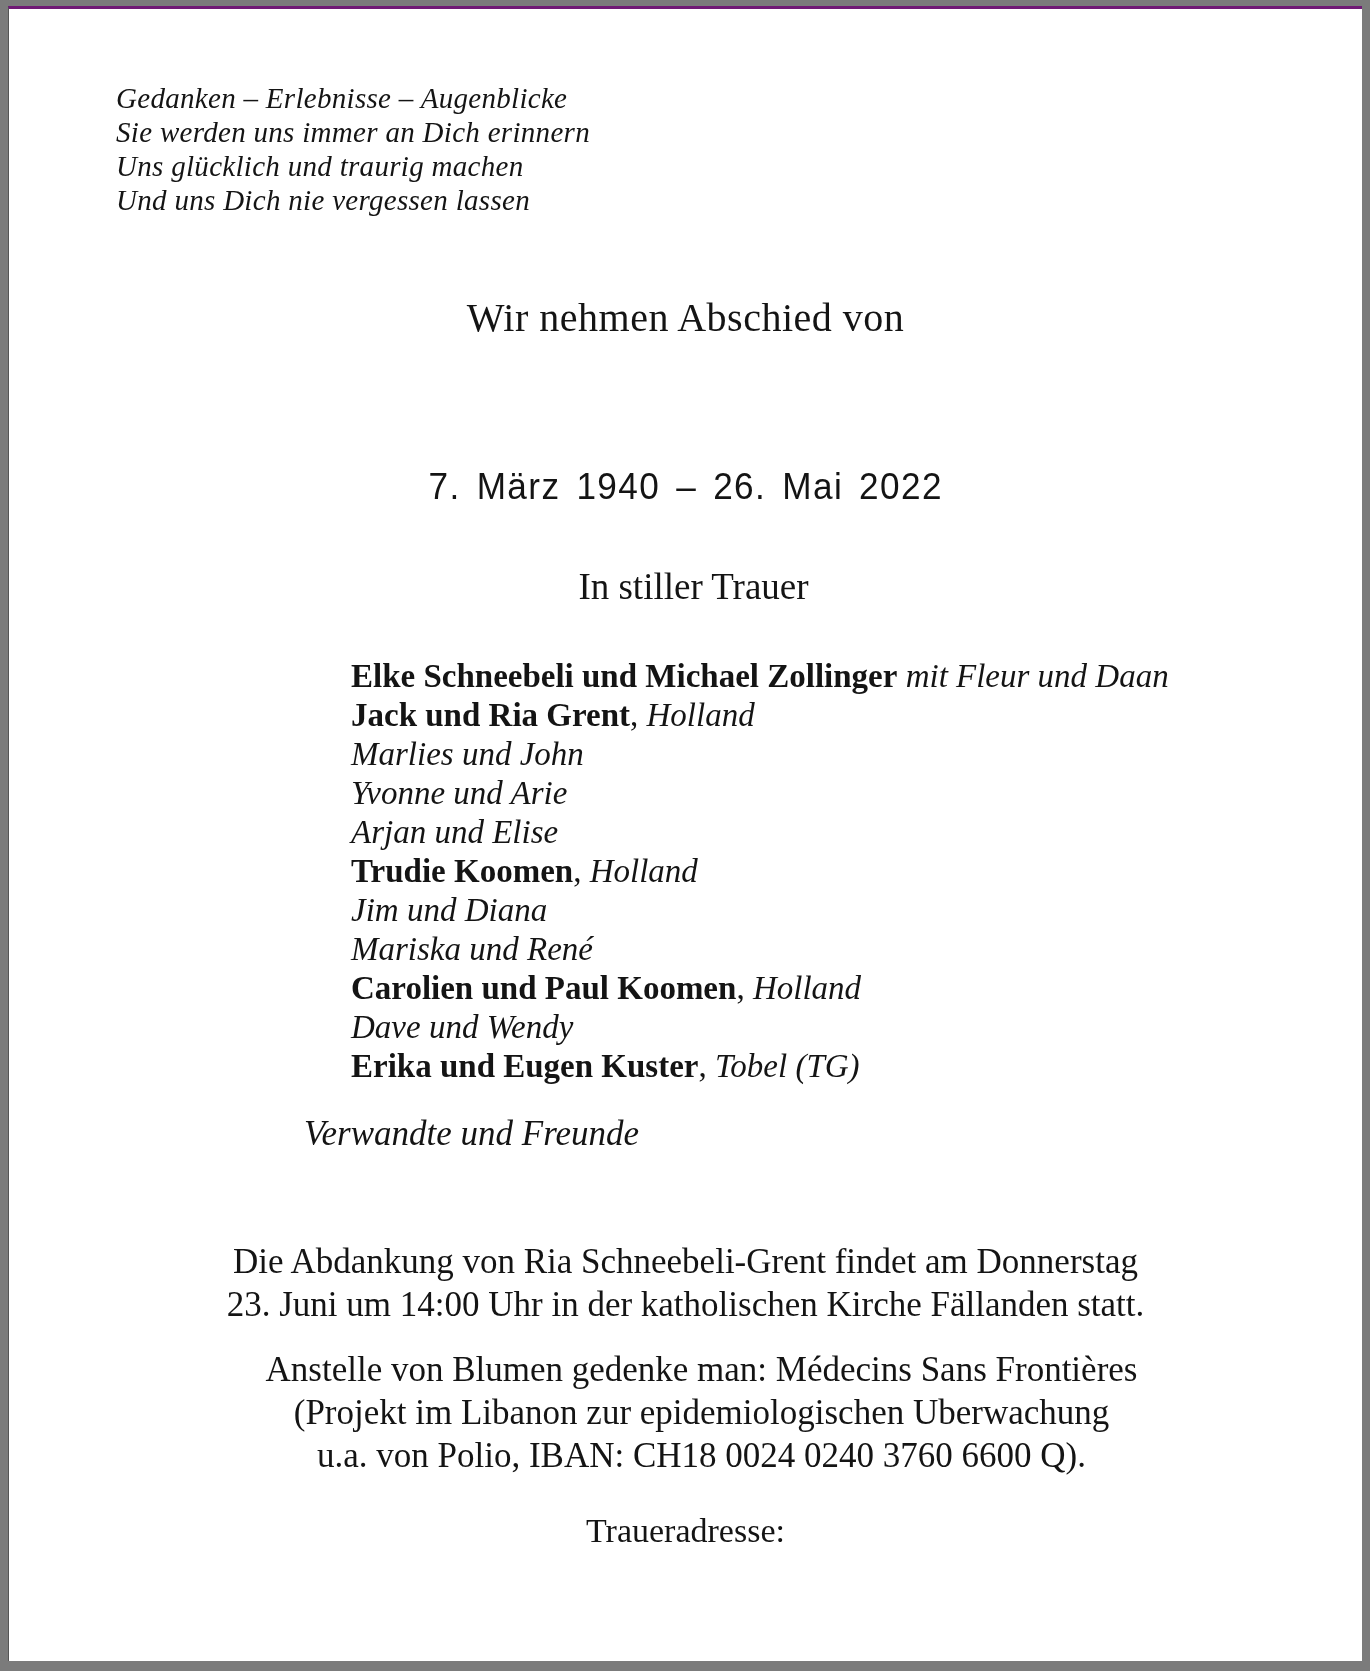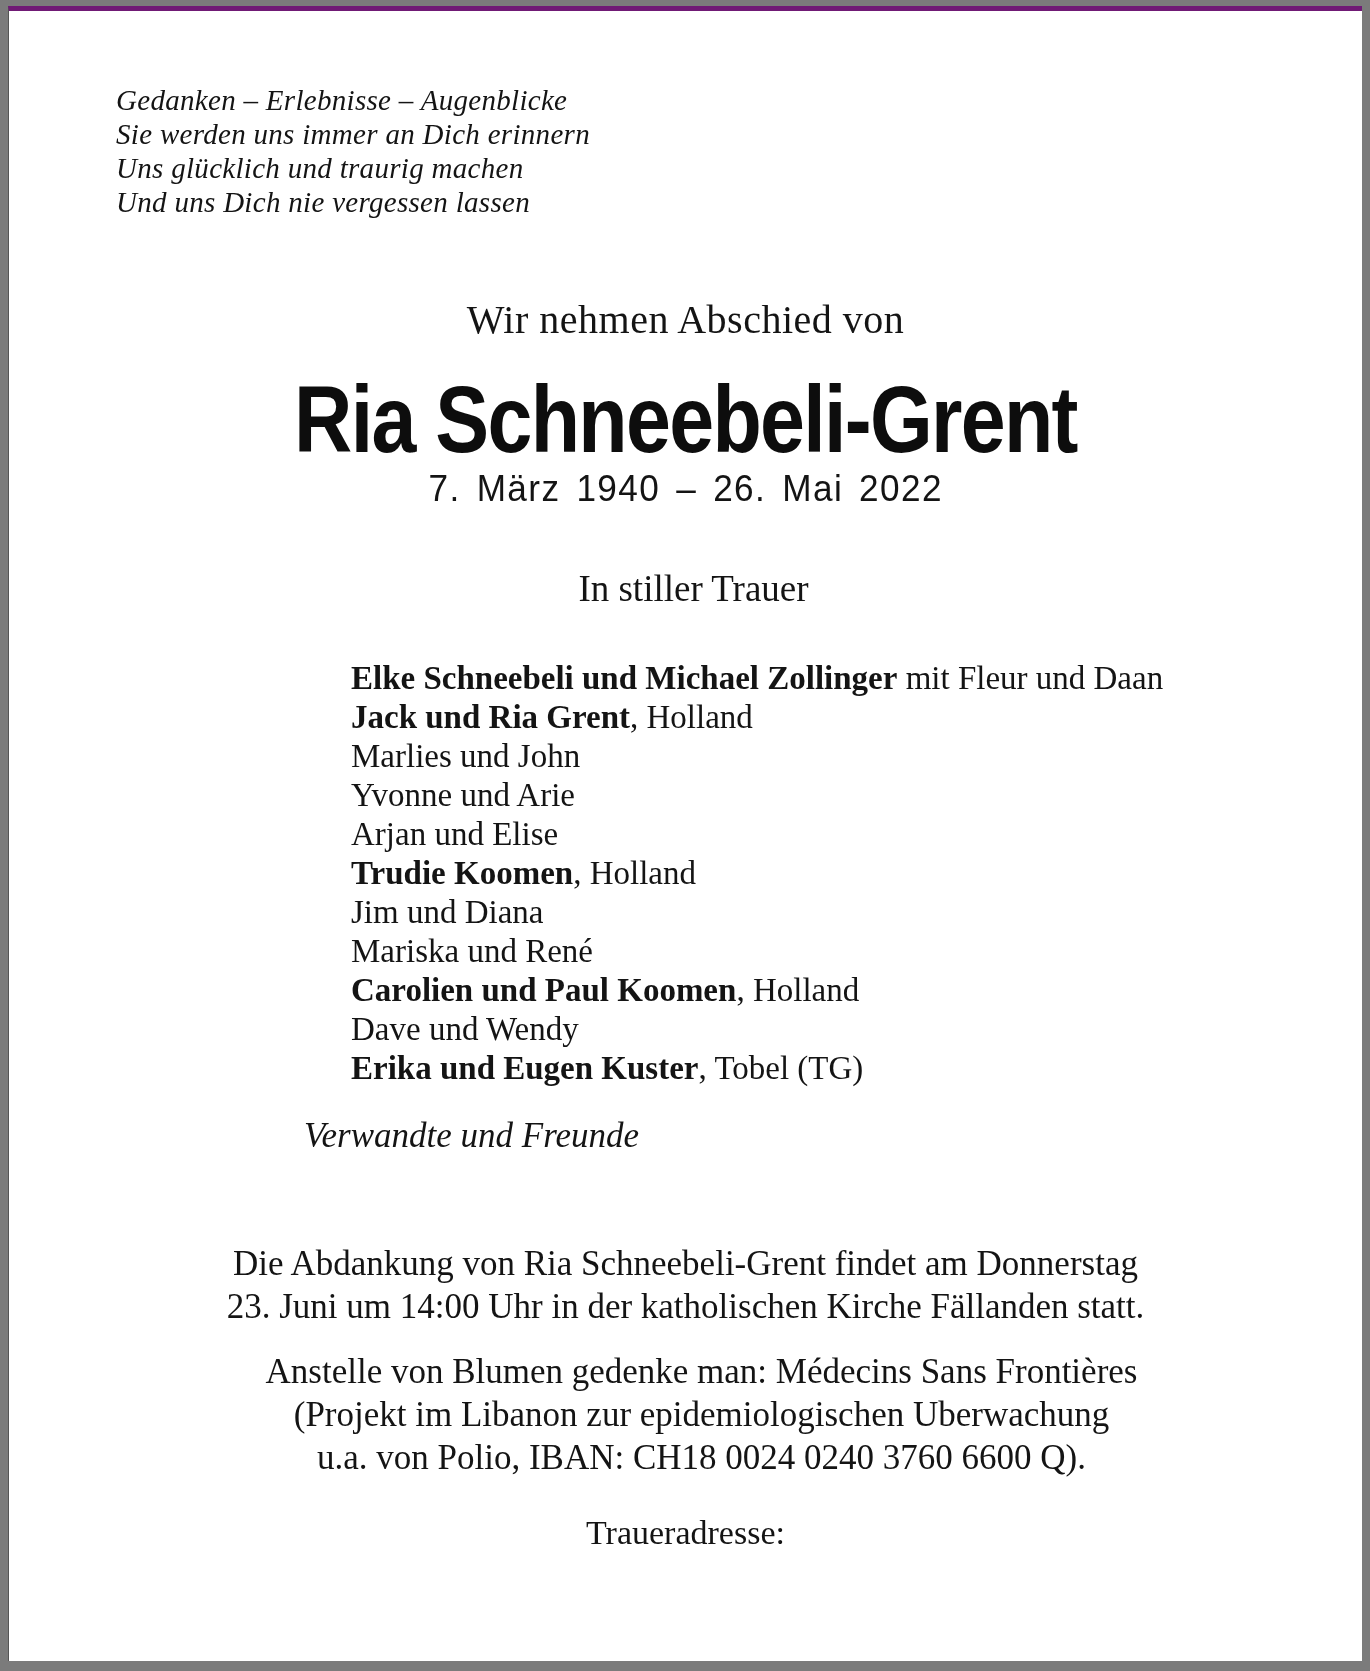--- a/index.html
+++ b/index.html
@@ -14,21 +14,21 @@
     font-family: "Liberation Serif", serif;
     color: #141414;
   }
   .page {
     position: absolute;
     top: 6px;
     left: 8px;
     right: 8px;
     bottom: 10px;
     background: #ffffff;
-    border-top: 5px solid #701a75;
+    border-top: 3px solid #701a75;
     border-left: 1px solid #555555;
     overflow: hidden;
   }
   .poem {
     position: absolute;
     top: 72px;
     left: 107px;
     font-style: italic;
     font-size: 29px;
     line-height: 34px;
@@ -76,21 +76,21 @@
     padding-left: 16px;
   }
   .family {
     position: absolute;
     top: 648px;
     left: 295px;
     font-size: 33px;
     line-height: 39px;
   }
   .fam-bold { font-weight: 700; margin-left: 47px; }
-  .fam-it { }
+  .fam-it { font-style: italic; }
   .closing {
     position: absolute;
     top: 1105px;
     left: 295px;
     font-style: italic;
     font-size: 35px;
     line-height: 39px;
   }
   .service {
     top: 1231px;
@@ -116,23 +116,20 @@
 
   <div class="poem">
     <div>Gedanken – Erlebnisse – Augenblicke</div>
     <div>Sie werden uns immer an Dich erinnern</div>
     <div>Uns glücklich und traurig machen</div>
     <div>Und uns Dich nie vergessen lassen</div>
   </div>
 
   <div class="center intro">Wir nehmen Abschied von</div>
 
-  <div class="center name-line">
-    <span class="cond">Ria Schneebeli-Grent</span>
-  </div>
 
   <div class="center dates-line">
     <span class="cond">7. März 1940 – 26. Mai 2022</span>
   </div>
 
   <div class="center mourning">In stiller Trauer</div>
 
   <div class="family">
     <div><span class="fam-bold">Elke Schneebeli und Michael Zollinger</span><span> </span><span class="fam-it">mit Fleur und Daan</span></div>
     <div><span class="fam-bold">Jack und Ria Grent</span><span>, </span><span class="fam-it">Holland</span></div>

